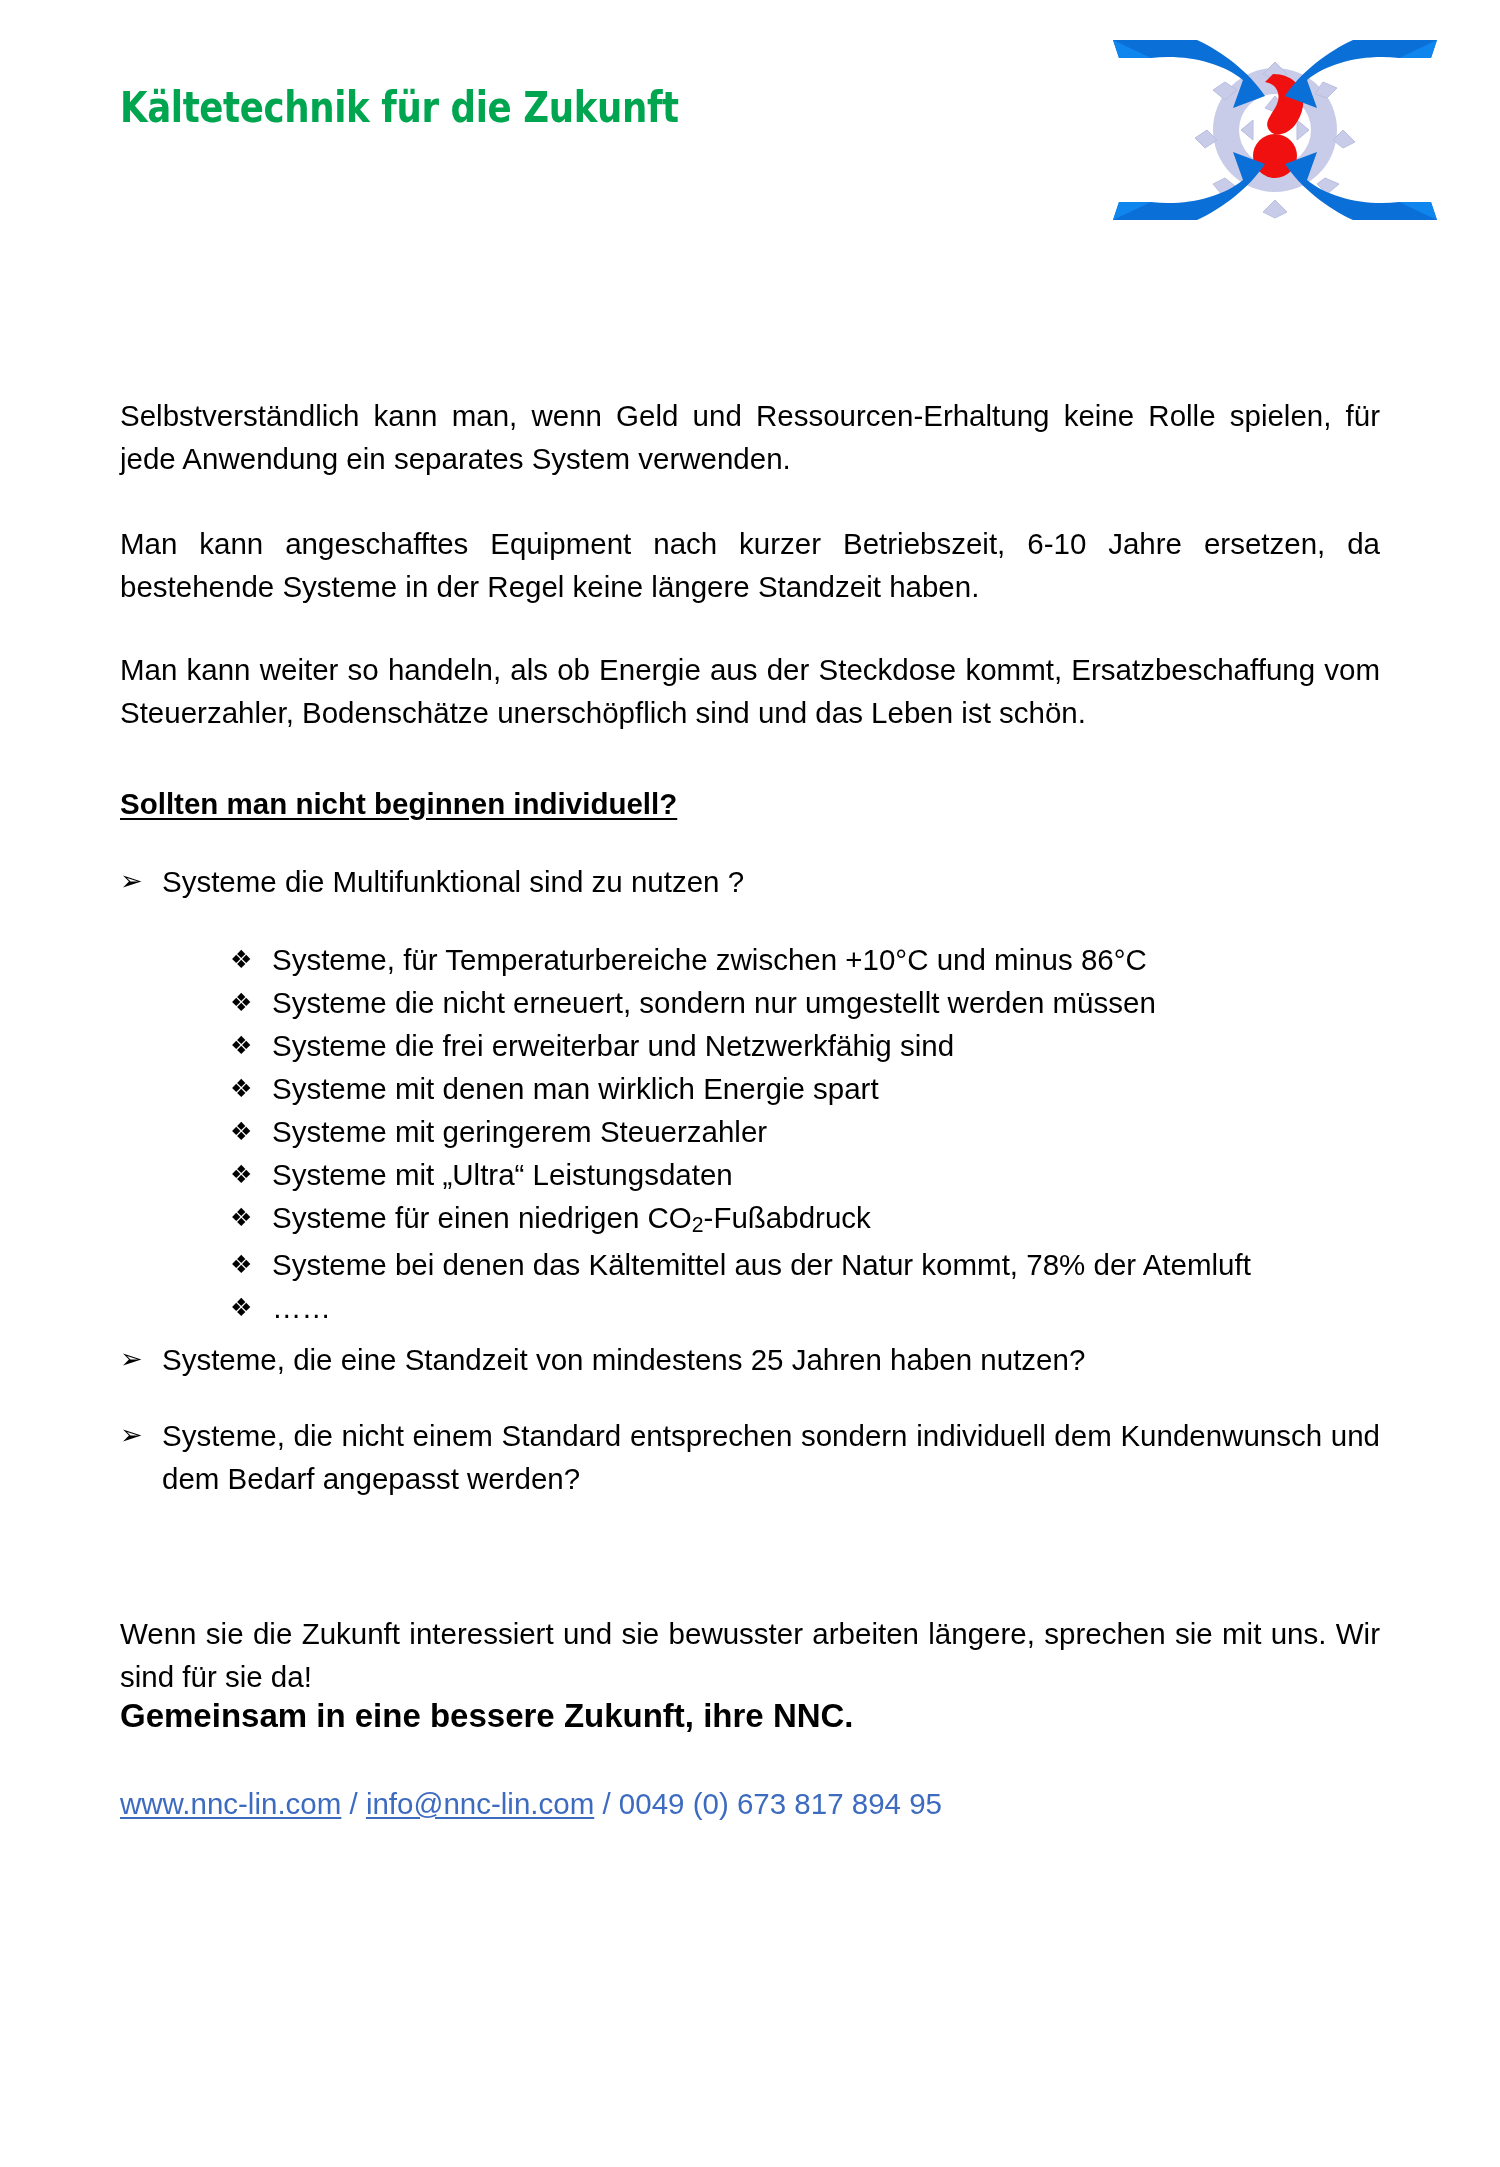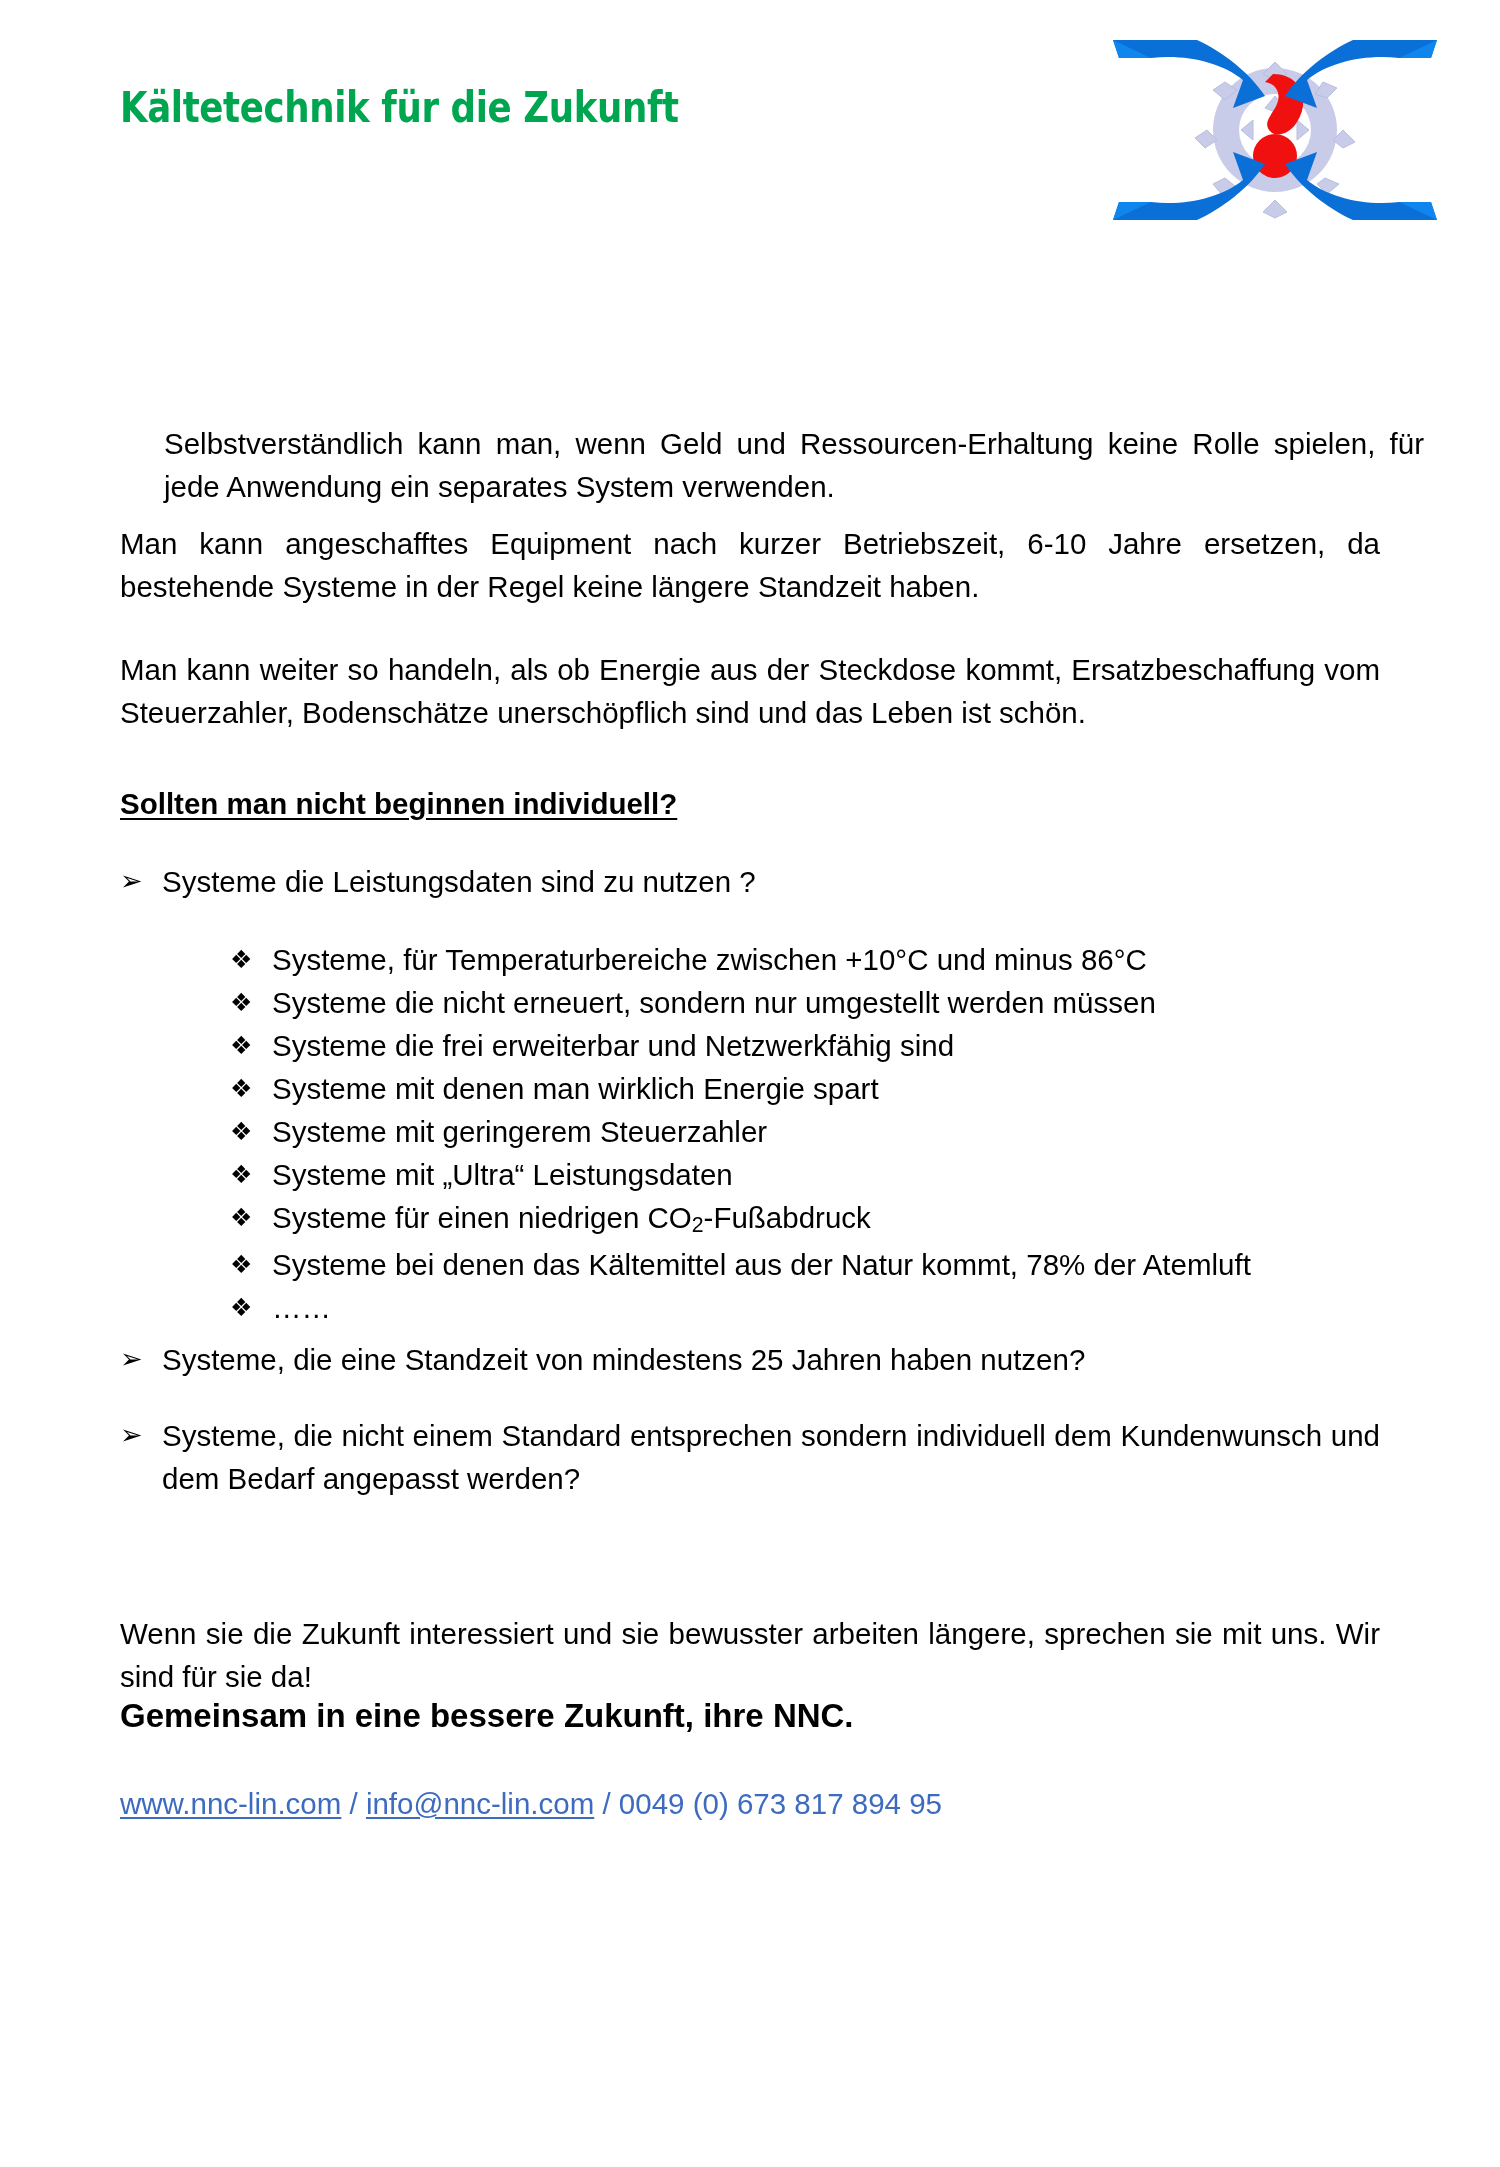--- a/index.html
+++ b/index.html
@@ -227,31 +227,31 @@
           <path d="M332 202 L248 202 C222 190 196 170 180 146 L212 134 L202 162 C224 180 260 188 294 184 L326 184 Z"></path>
           <path d="M332 202 L294 184 L326 184 Z" fill="#0f86ee"></path>
         </g>
       </svg>
 
     </div>
   </div>
 
   <div class="body">
 
-    <p class="para" style="top:392px;margin-left:44px;">Selbstverständlich kann man, wenn Geld und Ressourcen-Erhaltung keine Rolle spielen, für jede Anwendung ein separates System verwenden.</p>
+    <p class="para" style="top:364px;">Selbstverständlich kann man, wenn Geld und Ressourcen-Erhaltung keine Rolle spielen, für jede Anwendung ein separates System verwenden.</p>
 
     <p class="para" style="top:492px;">Man kann angeschafftes Equipment nach kurzer Betriebszeit, 6-10 Jahre ersetzen, da bestehende Systeme in der Regel keine längere Standzeit haben.</p>
 
     <p class="para" style="top:618px;">Man kann weiter so handeln, als ob Energie aus der Steckdose kommt, Ersatzbeschaffung vom Steuerzahler, Bodenschätze unerschöpflich sind und das Leben ist schön.</p>
 
     <div class="heading-underline" style="top:784px;">Sollten man nicht beginnen individuell?</div>
 
     <div class="arrow-item" style="top:860px;">
       <span class="bullet">➢</span>
-      <span class="txt nojust">Systeme die Leistungsdaten sind zu nutzen ?</span>
+      <span class="txt nojust">Systeme die Multifunktional sind zu nutzen ?</span>
     </div>
 
     <div class="diamond-list" style="top:938px;">
 
       <div class="diamond-item">
         <span class="bullet">❖</span>
         <span class="txt">Systeme, für Temperaturbereiche zwischen +10°C und minus 86°C</span>
       </div>
 
       <div class="diamond-item">

